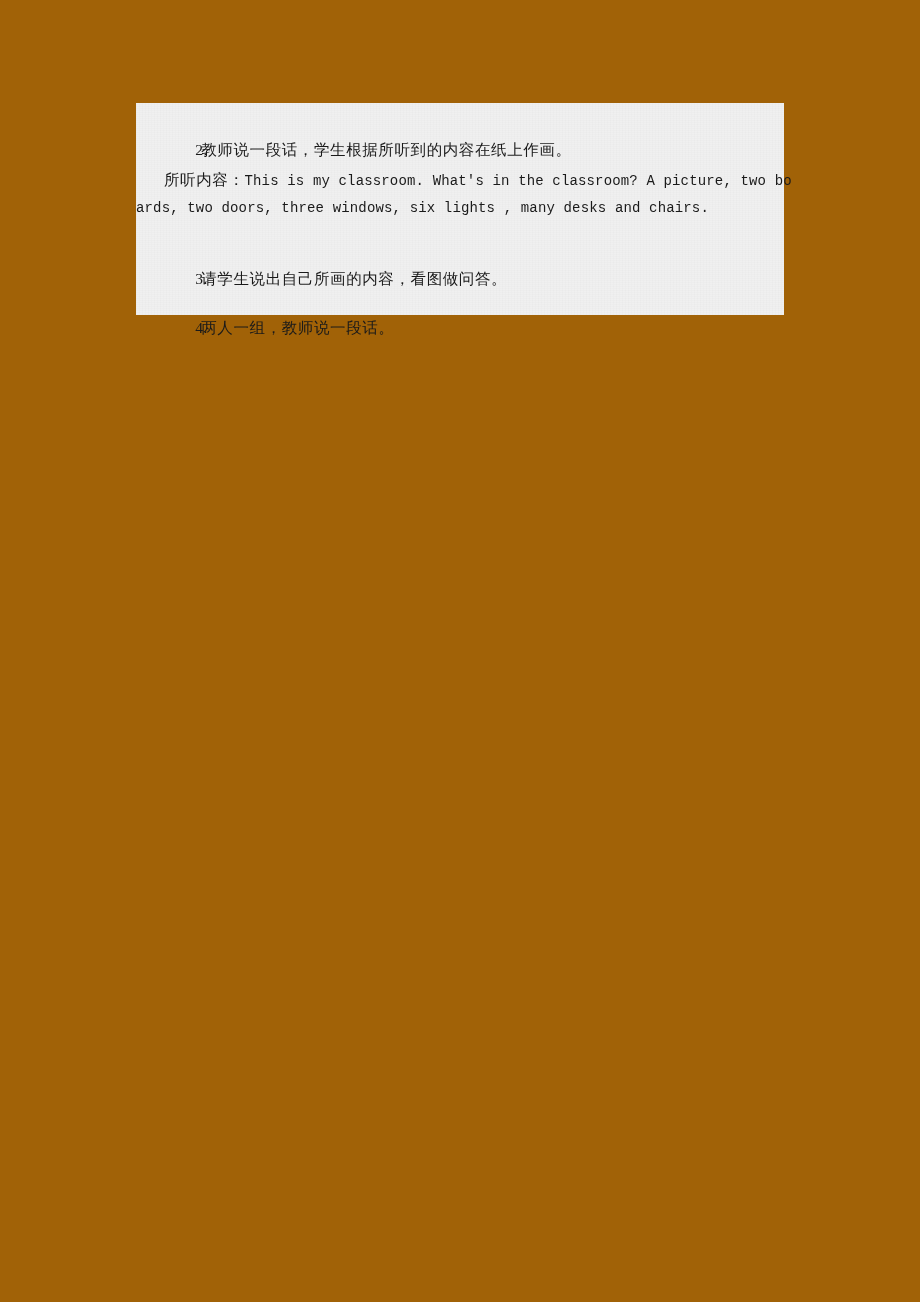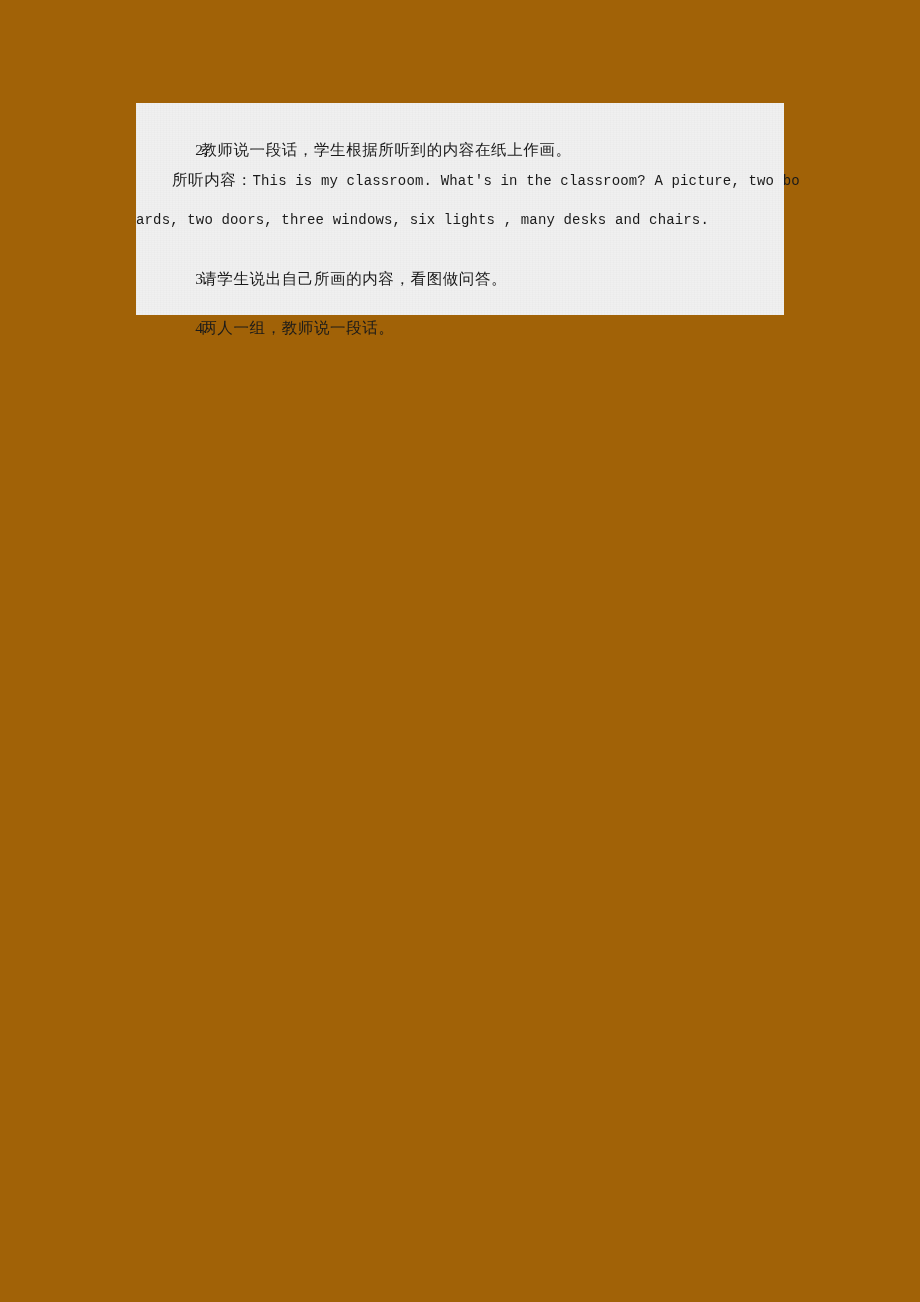--- a/index.html
+++ b/index.html
@@ -73,35 +73,34 @@
     font-size: 15.5px;
     line-height: 27px;
     color: #1a1a1a;
   }
   .passage-line {
     white-space: pre;
   }
   .passage-label {
     font-family: Liberation Sans, sans-serif;
     letter-spacing: 0.6px;
-    padding-left: 36px;
+    padding-left: 28px;
     text-align: center;
   }
   .passage-en {
     font-family: "Liberation Mono", "DejaVu Sans Mono", monospace;
     font-size: 14px;
     letter-spacing: 0.15px;
   }
   .passage-line-2 {
     white-space: pre;
     font-family: "Liberation Mono", "DejaVu Sans Mono", monospace;
     font-size: 14px;
     letter-spacing: 0.15px;
     padding-left: 0px;
-    margin-top: 12px;
   }
 
   .item-2 { top: 8px; }
   .item-3 { top: 137px; }
   .item-4 { top: 186px; }
 </style>
 </head>
 <body>
 
 <div class="page">

